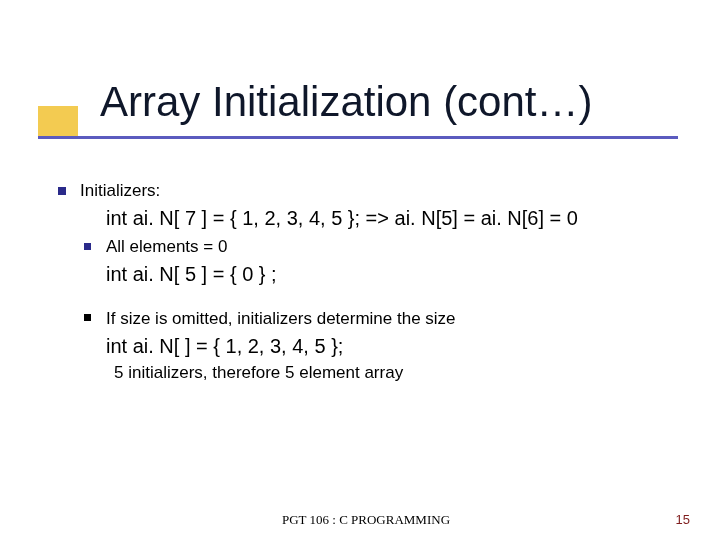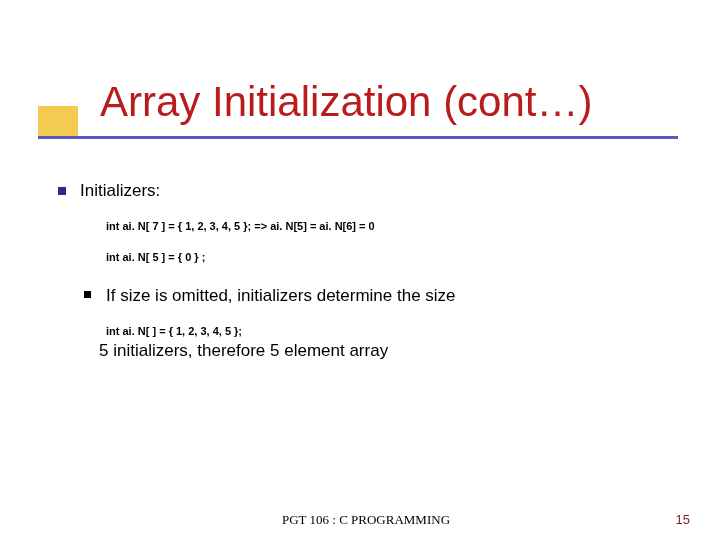--- a/index.html
+++ b/index.html
@@ -1,29 +1,29 @@
 <!DOCTYPE html>
 <html><head>
 <meta charset="utf-8">
 <style>
   html,body{margin:0;padding:0}
   body{width:720px;height:540px;background:#fff;font-family:Verdana,Geneva,sans-serif;color:#000;position:relative;overflow:hidden}
   .title-wrap{position:absolute;top:78px;left:0;width:720px;height:64px}
   .accent{position:absolute;left:38px;top:28px;width:40px;height:30px;background:#f1c232;opacity:.85}
   .rule{position:absolute;left:38px;top:58px;width:640px;height:3px;background:#5b5bbf}
-  .title{position:absolute;left:100px;top:0;font-family:Verdana,Geneva,sans-serif;font-size:42px;color:#b91c1c;letter-spacing:0}
+  .title{position:absolute;left:100px;top:0;font-family:Verdana,Geneva,sans-serif;font-size:42px;color:#0f172a;letter-spacing:0}
   .content{position:absolute;left:58px;top:180px;width:620px;font-size:17px;line-height:1.35}
   .b1{position:relative;padding-left:22px;margin-bottom:2px}
   .b1::before{content:"";position:absolute;left:0;top:7px;width:8px;height:8px;background:#2a2a8a}
   .b2{position:relative;padding-left:22px;margin-left:26px;margin-top:4px}
   .b2::before{content:"";position:absolute;left:0;top:7px;width:7px;height:7px;background:#2a2a8a}
   .b2sq{position:relative;padding-left:22px;margin-left:26px;margin-top:20px}
   .b2sq::before{content:"";position:absolute;left:0;top:6px;width:7px;height:7px;background:#000}
-  .code{margin-left:48px;font-weight:700;font-size:11px;margin-top:16px}
-  .sub{margin-left:41px;margin-top:2px}
+  .code{margin-left:48px;font-weight:400;font-size:20px;margin-top:2px}
+  .sub{margin-left:56px;margin-top:2px}
   .bold{font-weight:700}
   .footer{position:absolute;bottom:28px;left:0;width:720px;font-size:13px}
   .footer .course{position:absolute;left:6px;width:720px;text-align:center;font-family:"Times New Roman",serif}
   .footer .pg{position:absolute;right:30px;font-family:Verdana,sans-serif;color:#7f1d1d}
 </style>
 </head>
 <body>
 
 <div class="title-wrap">
   <div class="accent"></div>
@@ -31,20 +31,23 @@
   <div class="title">Array Initialization (cont…)</div>
 </div>
 
 <div class="content">
   <div class="b1">
     <span>Initializers:</span>
   </div>
 
   <div class="code">int ai. N[ 7 ] = { 1, 2, 3, 4, 5 }; =&gt; ai. N[5] = ai. N[6] = 0</div>
 
+  <div class="b2">
+    <span>All elements = 0</span>
+  </div>
   <div class="code">int ai. N[ 5 ] = { 0 } ;</div>
 
   <div class="b2sq">
     <span>If size is omitted, initializers determine the size</span>
   </div>
   <div class="code">int ai. N[ ] = { 1, 2, 3, 4, 5 };</div>
   <div class="sub">5 initializers, therefore 5 element array</div>
 </div>
 
 <div class="footer">

